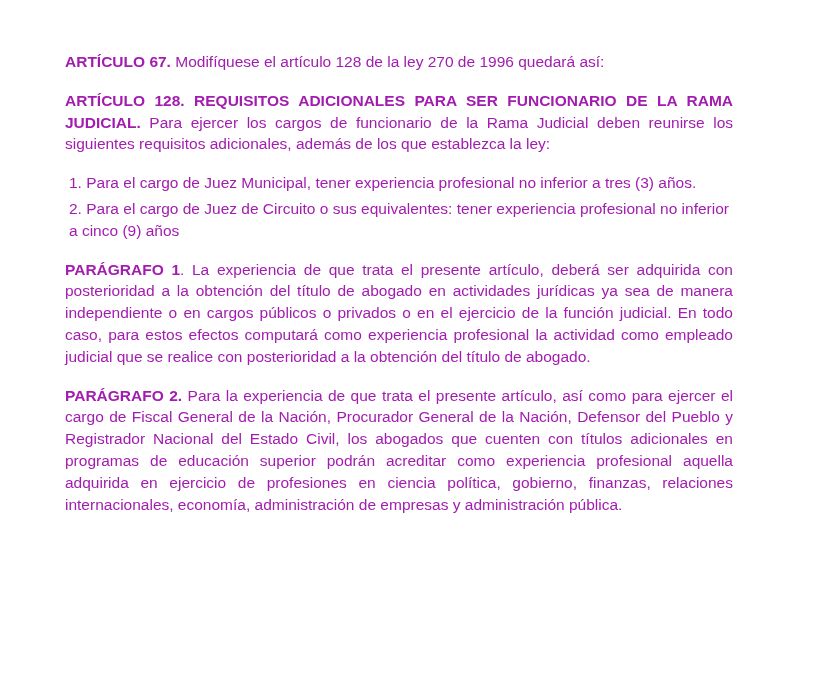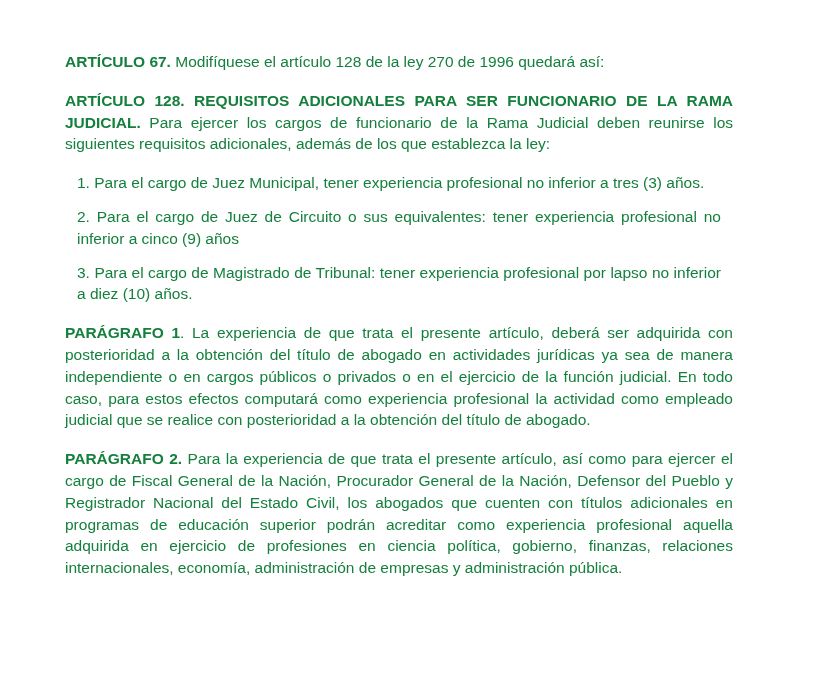--- a/index.html
+++ b/index.html
@@ -13,53 +13,52 @@
     background: #ffffff;
     position: relative;
     overflow: hidden;
     font-family: "Liberation Sans", "DejaVu Sans", sans-serif;
   }
   .doc-page {
     position: absolute;
     left: 65px;
     top: 51px;
     width: 668px;
-    color: #15803d;
+    color: #a21caf;
     font-size: 15.5px;
     line-height: 21.8px;
     text-align: justify;
   }
   .para {
     margin: 0 0 17px 0;
   }
   .para:last-child {
     margin-bottom: 8px;
   }
   .list-block {
     margin: 0 0 17px 0;
   }
   .list-block .list-item {
-    margin: 12px;
+    margin: 4px;
   }
   .run-bold {
     font-weight: bold;
   }
 </style>
 </head>
 <body>
 
 <div class="doc-page">
 
   <p class="para"><span class="run-bold">ARTÍCULO 67.</span><span> Modifíquese el artículo 128 de la ley 270 de 1996 quedará así:</span></p>
 
   <p class="para"><span class="run-bold">ARTÍCULO 128. REQUISITOS ADICIONALES PARA SER FUNCIONARIO DE LA RAMA JUDICIAL.</span><span> Para ejercer los cargos de funcionario de la Rama Judicial deben reunirse los siguientes requisitos adicionales, además de los que establezca la ley:</span></p>
 
   <div class="list-block">
     <p class="list-item">1. Para el cargo de Juez Municipal, tener experiencia profesional no inferior a tres (3) años.</p>
     <p class="list-item">2. Para el cargo de Juez de Circuito o sus equivalentes: tener experiencia profesional no inferior a cinco (9) años</p>
-    <p class="list-item">3. Para el cargo de Magistrado de Tribunal: tener experiencia profesional por lapso no inferior a diez (10) años.</p>
   </div>
 
   <p class="para"><span class="run-bold">PARÁGRAFO 1</span><span>. La experiencia de que trata el presente artículo, deberá ser adquirida con posterioridad a la obtención del título de abogado en actividades jurídicas ya sea de manera independiente o en cargos públicos o privados o en el ejercicio de la función judicial. En todo caso, para estos efectos computará como experiencia profesional la actividad como empleado judicial que se realice con posterioridad a la obtención del título de abogado.</span></p>
 
   <p class="para"><span class="run-bold">PARÁGRAFO 2.</span><span> Para la experiencia de que trata el presente artículo, así como para ejercer el cargo de Fiscal General de la Nación, Procurador General de la Nación, Defensor del Pueblo y Registrador Nacional del Estado Civil, los abogados que cuenten con títulos adicionales en programas de educación superior podrán acreditar como experiencia profesional aquella adquirida en ejercicio de profesiones en ciencia política, gobierno, finanzas, relaciones internacionales, economía, administración de empresas y administración pública.</span></p>
 
 </div>
 
 </body></html>

